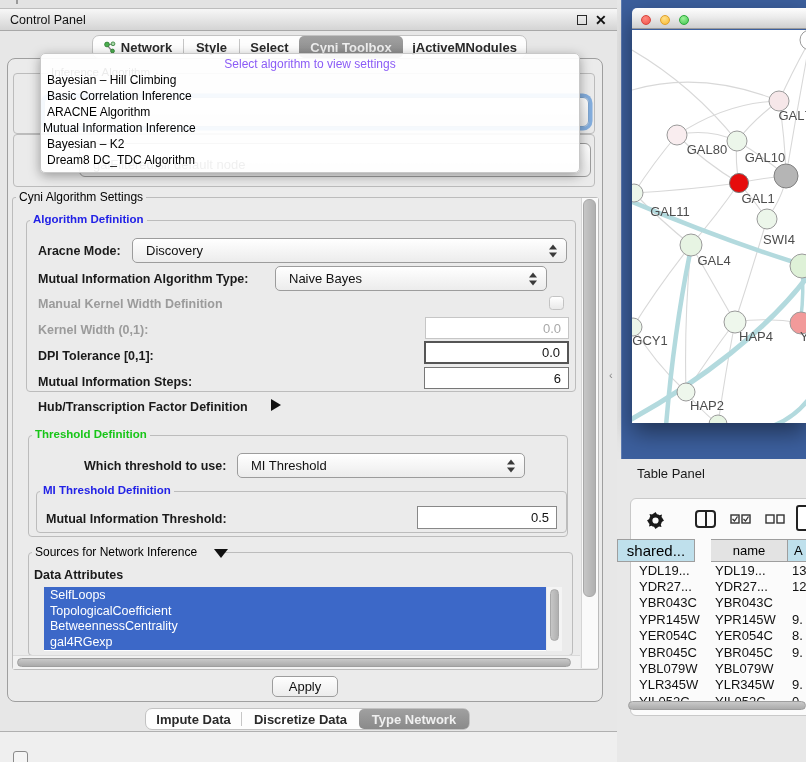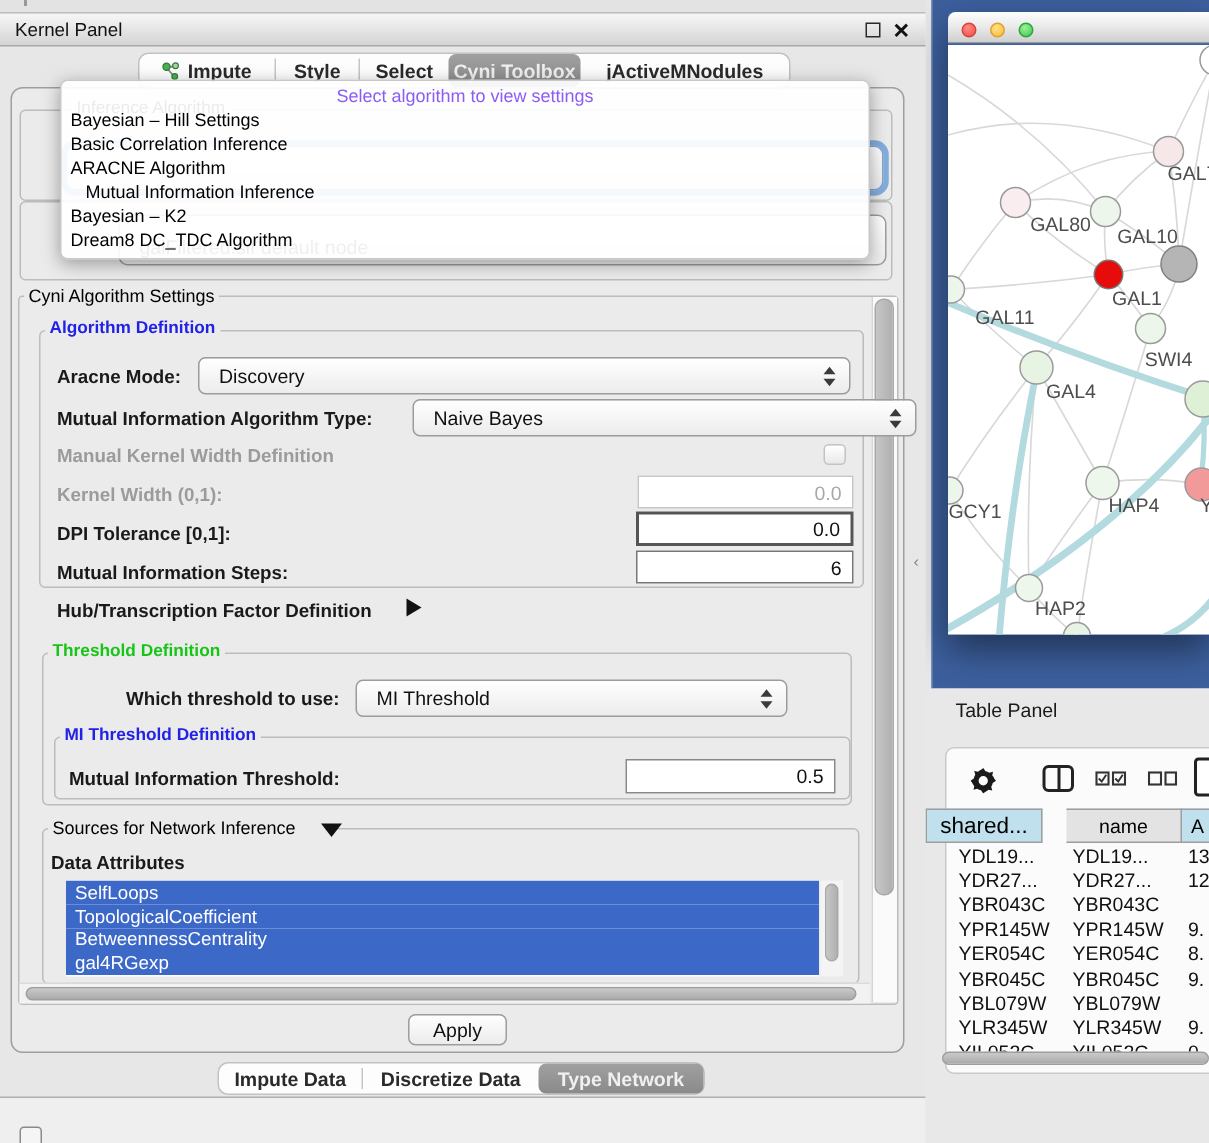--- a/index.html
+++ b/index.html
@@ -177,21 +177,21 @@
       </div>
   </div>
   <div class="hthumb" style="left:11px;top:242px;width:178px;height:9px"></div>
 </div>
 
 <div class="abs" style="left:0;top:0;width:617px;height:762px;background:#e7e7e7">
   <div class="abs" style="left:0;top:0;width:617px;height:8px;background:#e3e3e3"></div>
   <div class="abs" style="left:16px;top:0;width:2px;height:4px;background:#999"></div>
 
   <div class="abs" style="left:0;top:8px;width:617px;height:23px;background:linear-gradient(#f7f7f7,#d4d4d4);border-top:1px solid #bdbdbd;border-bottom:1px solid #a8a8a8">
-    <span class="abs" style="left:10px;top:4px;font-size:12.5px;color:#111">Kernel Panel</span>
+    <span class="abs" style="left:10px;top:4px;font-size:12.5px;color:#111">Control Panel</span>
     <span class="abs" style="left:577px;top:6px;width:10px;height:10px;border:1.6px solid #2a2a2a"></span>
     <span class="abs" style="left:595px;top:3px;font-size:14px;font-weight:bold;color:#111">✕</span>
   </div>
 
   <div class="abs" style="left:7px;top:58px;width:596px;height:644px;background:#ebebeb;border:1px solid #9f9f9f;border-radius:8px"></div>
 
   <div class="group" style="left:13px;top:73px;width:582px;height:61px">
     <span class="gtitle" style="font-weight:normal;left:34px">Inference Algorithm</span>
   </div>
   <div class="combo" style="left:44px;top:97px;width:545px;height:30px;border-color:#7da4ce;box-shadow:0 0 0 3.5px rgba(96,152,216,.75);border-radius:6px"></div>
@@ -202,31 +202,31 @@
 
   <div class="tabstrip" style="left:92px;top:35px;width:435px;height:24px">
     <div class="tab" style="width:90px">
       <svg width="12" height="13" viewBox="0 0 12 13" style="margin-right:5px">
         <line x1="3" y1="4" x2="8" y2="10" stroke="#888" stroke-width="1.2"></line>
         <line x1="3" y1="4" x2="9" y2="3" stroke="#888" stroke-width="1.2"></line>
         <circle cx="3" cy="3.5" r="2.4" fill="#4caf50" stroke="#2e7d32" stroke-width=".8"></circle>
         <circle cx="9" cy="2.8" r="1.9" fill="#a5d6a7" stroke="#2e7d32" stroke-width=".8"></circle>
         <circle cx="8.5" cy="10" r="1.9" fill="#4caf50" stroke="#2e7d32" stroke-width=".8"></circle>
       </svg>
-      <span>Impute</span>
+      <span>Network</span>
     </div>
     <div class="sep"></div>
     <div class="tab" style="width:55px">
         <span>Style</span>
       </div>
     <div class="sep"></div>
     <div class="tab" style="width:59px">
         <span>Select</span>
       </div>
-    <div class="tab sel" style="width:88px">
+    <div class="tab sel" style="width:104px">
         <span>Cyni Toolbox</span>
       </div>
     <div class="tab" style="flex:1">
         <span>jActiveMNodules</span>
       </div>
   </div>
 
   <div class="group" style="left:12px;top:197px;width:587px;height:473px;border-radius:3px">
     <span class="gtitle" style="font-weight:normal;font-size:12px">Cyni Algorithm Settings</span>
   </div>
@@ -239,21 +239,21 @@
   </div>
   <span class="lbl" style="left:38px;top:244px">Aracne Mode:</span>
   <div class="combo" style="left:132px;top:238px;width:435px;height:25px">
     <span class="combo-text">Discovery</span>
     <span class="updn">
         <i class="up"></i>
         <i class="dn"></i>
       </span>
   </div>
   <span class="lbl" style="left:38px;top:272px">Mutual Information Algorithm Type:</span>
-  <div class="combo" style="left:275px;top:266px;width:336px;height:25px">
+  <div class="combo" style="left:275px;top:266px;width:272px;height:25px">
     <span class="combo-text">Naive Bayes</span>
     <span class="updn">
         <i class="up"></i>
         <i class="dn"></i>
       </span>
   </div>
   <span class="lbl" style="left:38px;top:297px;color:#9b9b9b">Manual Kernel Width Definition</span>
   <span class="abs" style="left:549px;top:296px;width:15px;height:14px;border:1px solid #c3c3c3;border-radius:3.5px;background:linear-gradient(#fff,#e9e9e9)"></span>
   <span class="lbl" style="left:38px;top:323px;color:#9b9b9b">Kernel Width (0,1):</span>
   <div class="field" style="left:425px;top:317px;width:144px;height:22px;border:1px solid #c6c6c6;color:#a8a8a8">
@@ -332,20 +332,20 @@
       </div>
   </div>
 
   <span class="abs" style="left:609px;top:369px;font-size:11px;color:#888">‹</span>
   <div class="abs" style="left:0;top:731px;width:617px;height:1px;background:#b0b0b0"></div>
   <div class="abs" style="left:0;top:732px;width:617px;height:30px;background:#efefef"></div>
   <span class="abs" style="left:13px;top:751px;width:15px;height:14px;border:1.5px solid #8a8a8a;border-radius:3px;background:#f5f5f5"></span>
 
   <div class="abs" style="left:40px;top:53px;width:540px;height:120px;background:rgba(255,255,255,0.92);border:1px solid #c8c8c8;border-radius:5px;box-shadow:0 3px 12px rgba(0,0,0,.35);font-size:12px">
     <div style="height:19px;color:#8b5cf6;text-align:center;padding-top:3px">Select algorithm to view settings</div>
-    <div style="height:16px;padding-left:6px">Bayesian – Hill Settings</div>
+    <div style="height:16px;padding-left:6px">Bayesian – Hill Climbing</div>
     <div style="height:16px;padding-left:6px">Basic Correlation Inference</div>
     <div style="height:16px;padding-left:6px;font-weight:normal">ARACNE Algorithm</div>
-    <div style="height:16px;padding-left:16px">Mutual Information Inference</div>
+    <div style="height:16px;padding-left:2px">Mutual Information Inference</div>
     <div style="height:16px;padding-left:6px">Bayesian – K2</div>
     <div style="height:16px;padding-left:6px">Dream8 DC_TDC Algorithm</div>
   </div>
 </div>
 
 </body></html>

